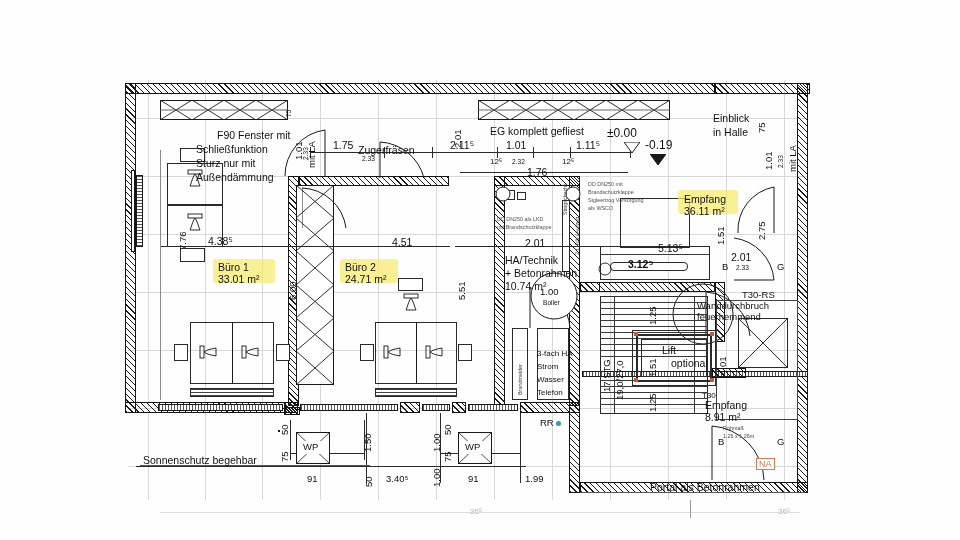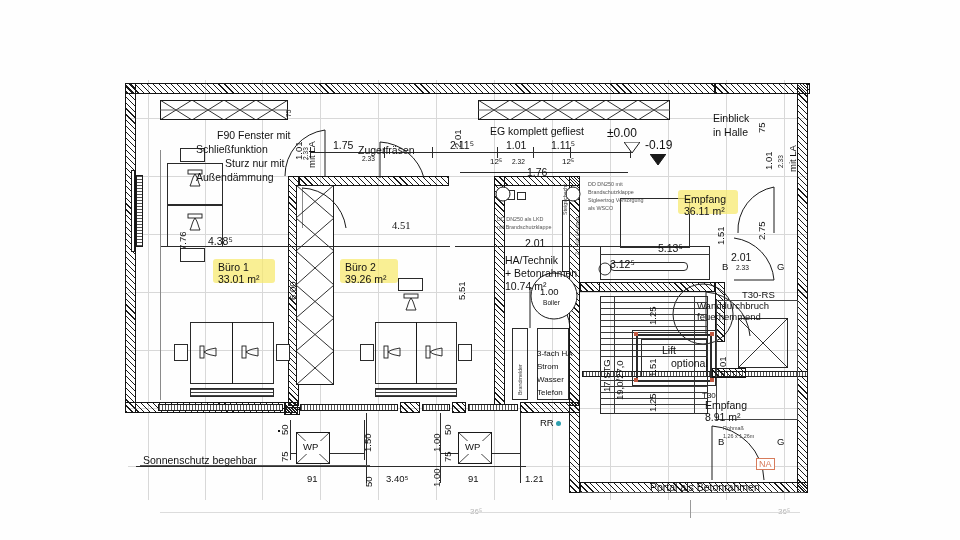--- a/index.html
+++ b/index.html
@@ -352,21 +352,21 @@
     </svg>
 
   <div class="teal" style="left:556px;top:421px;"></div>
 
   <div class="hl" style="left:213px;top:259px;width:62px;height:24px;"></div>
   <div class="hl" style="left:340px;top:259px;width:58px;height:24px;"></div>
   <div class="hl" style="left:678px;top:190px;width:60px;height:24px;"></div>
 
   <div class="txt t10" style="left:196px;top:130px;padding-left:21px;">F90 Fenster mit</div>
   <div class="txt t10" style="left:196px;top:144px;">Schließfunktion</div>
-  <div class="txt t10" style="left:196px;top:158px;margin-left:29px;">Sturz nur mit</div>
+  <div class="txt t10" style="left:196px;top:158px;">Sturz nur mit</div>
   <div class="txt t10" style="left:196px;top:172px;">Außendämmung</div>
 
   <div class="txt t10" style="left:490px;top:126px;">EG komplett gefliest</div>
 
   <div class="txt t10" style="left:713px;top:113px;">Einblick</div>
   <div class="txt t10" style="left:713px;top:127px;">in Halle</div>
 
   <div class="txt t10" style="left:143px;top:455px;">Sonnenschutz begehbar</div>
   <div class="txt t10" style="left:650px;top:482px;">Portal als Betonrahmen</div>
 
@@ -386,21 +386,21 @@
   <div class="txt t6" style="left:588px;top:197px;color:#555;">Stgleertrog Versorgung</div>
   <div class="txt t6" style="left:588px;top:205px;color:#555;">als WSCO</div>
 
   <div class="txt t6" style="left:723px;top:425px;color:#444;">Rohmaß</div>
   <div class="txt t6" style="left:723px;top:433px;color:#444;">1,26 x 1,26m</div>
 
   <div class="txt t10" style="left:218px;top:262px;">Büro 1</div>
   <div class="txt t10" style="left:218px;top:274px;">33.01 m²</div>
 
   <div class="txt t10" style="left:345px;top:262px;">Büro 2</div>
-  <div class="txt t10" style="left:345px;top:274px;">39.26 m²</div>
+  <div class="txt t10" style="left:345px;top:274px;">24.71 m²</div>
 
   <div class="txt t10" style="left:505px;top:255px;text-align:center;">HA/Technik</div>
   <div class="txt t10" style="left:505px;top:268px;">+ Betonrahmen</div>
   <div class="txt t10" style="left:505px;top:281px;">10.74 m²</div>
 
   <div class="txt t10" style="left:684px;top:194px;">Empfang</div>
   <div class="txt t10" style="left:684px;top:206px;">36.11 m²</div>
 
   <div class="txt t10" style="left:705px;top:400px;">Empfang</div>
   <div class="txt t10" style="left:705px;top:412px;">8.91 m²</div>
@@ -433,32 +433,32 @@
   <div class="txt t9" style="left:718px;top:437px;">B</div>
   <div class="txt t9" style="left:777px;top:437px;">G</div>
 
   <div class="txt t12" style="left:607px;top:127px;">±0.00</div>
   <div class="txt t12" style="left:645px;top:139px;">-0.19</div>
 
   <div class="txt t10" style="left:333px;top:140px;">1.75</div>
   <div class="txt t7" style="left:362px;top:155px;">2.33</div>
   <div class="txt t10" style="left:450px;top:140px;">2.11⁵</div>
   <div class="txt t10" style="left:506px;top:140px;">1.01</div>
-  <div class="txt t10" style="left:551px;top:140px;">1.11⁵</div>
+  <div class="txt t10" style="left:576px;top:140px;">1.11⁵</div>
 
   <div class="txt t8" style="left:490px;top:158px;">12⁵</div>
   <div class="txt t7" style="left:512px;top:158px;">2.32</div>
   <div class="txt t10" style="left:527px;top:167px;">1.76</div>
   <div class="txt t8" style="left:562px;top:158px;">12⁵</div>
 
   <div class="txt t10" style="left:208px;top:236px;">4.38⁵</div>
-  <div class="txt t10" style="left:392px;top:220px;font-family:Liberation Serif, serif;">4.51</div>
+  <div class="txt t10" style="left:392px;top:237px;">4.51</div>
   <div class="txt t10" style="left:525px;top:238px;">2.01</div>
   <div class="txt t10" style="left:658px;top:243px;">5.13⁵</div>
-  <div class="txt t10" style="left:610px;top:259px;">3.12⁵</div>
+  <div class="txt t10" style="left:628px;top:259px;font-weight:bold;">3.12⁵</div>
 
   <div class="txt t9 vert" style="left:178px;top:250px;">7.76</div>
   <div class="txt t9 vert" style="left:288px;top:300px;">6.00</div>
   <div class="txt t9 vert" style="left:457px;top:300px;">5.51</div>
 
   <div class="txt t9 vert" style="left:453px;top:148px;">2.01</div>
   <div class="txt t9 vert" style="left:757px;top:240px;">2.75</div>
   <div class="txt t9 vert" style="left:716px;top:245px;">1.51</div>
   <div class="txt t9 vert" style="left:718px;top:375px;">4.01</div>
   <div class="txt t9 vert" style="left:648px;top:325px;">1.25</div>
@@ -481,21 +481,21 @@
   <div class="txt t9 vert" style="left:280px;top:462px;">75</div>
   <div class="txt t9" style="left:307px;top:474px;">91</div>
   <div class="txt t9 vert" style="left:364px;top:487px;">50</div>
   <div class="txt t9 vert" style="left:363px;top:452px;">1.50</div>
   <div class="txt t9" style="left:386px;top:474px;">3.40⁵</div>
   <div class="txt t9 vert" style="left:432px;top:452px;">1.00</div>
   <div class="txt t9 vert" style="left:432px;top:487px;">1.00</div>
   <div class="txt t9 vert" style="left:443px;top:435px;">50</div>
   <div class="txt t9 vert" style="left:443px;top:462px;">75</div>
   <div class="txt t9" style="left:468px;top:474px;">91</div>
-  <div class="txt t9" style="left:525px;top:474px;">1.21</div>
+  <div class="txt t9" style="left:525px;top:474px;">1.99</div>
 
   <div class="txt t9 vert" style="left:750px;top:330px;opacity:0;">1.25</div>
 
   <div class="txt t9" style="left:303px;top:442px;">WP</div>
   <div class="txt t9" style="left:465px;top:442px;">WP</div>
 
   <div class="txt t8" style="left:470px;top:508px;color:#b5b5b5;">36⁵</div>
   <div class="txt t8" style="left:778px;top:508px;color:#b5b5b5;">36⁵</div>
   <div class="lineH" style="left:160px;top:512px;width:640px;background:#dcdcdc;"></div>
   <div class="lineV" style="left:690px;top:500px;height:18px;background:#9a9a9a;"></div>

